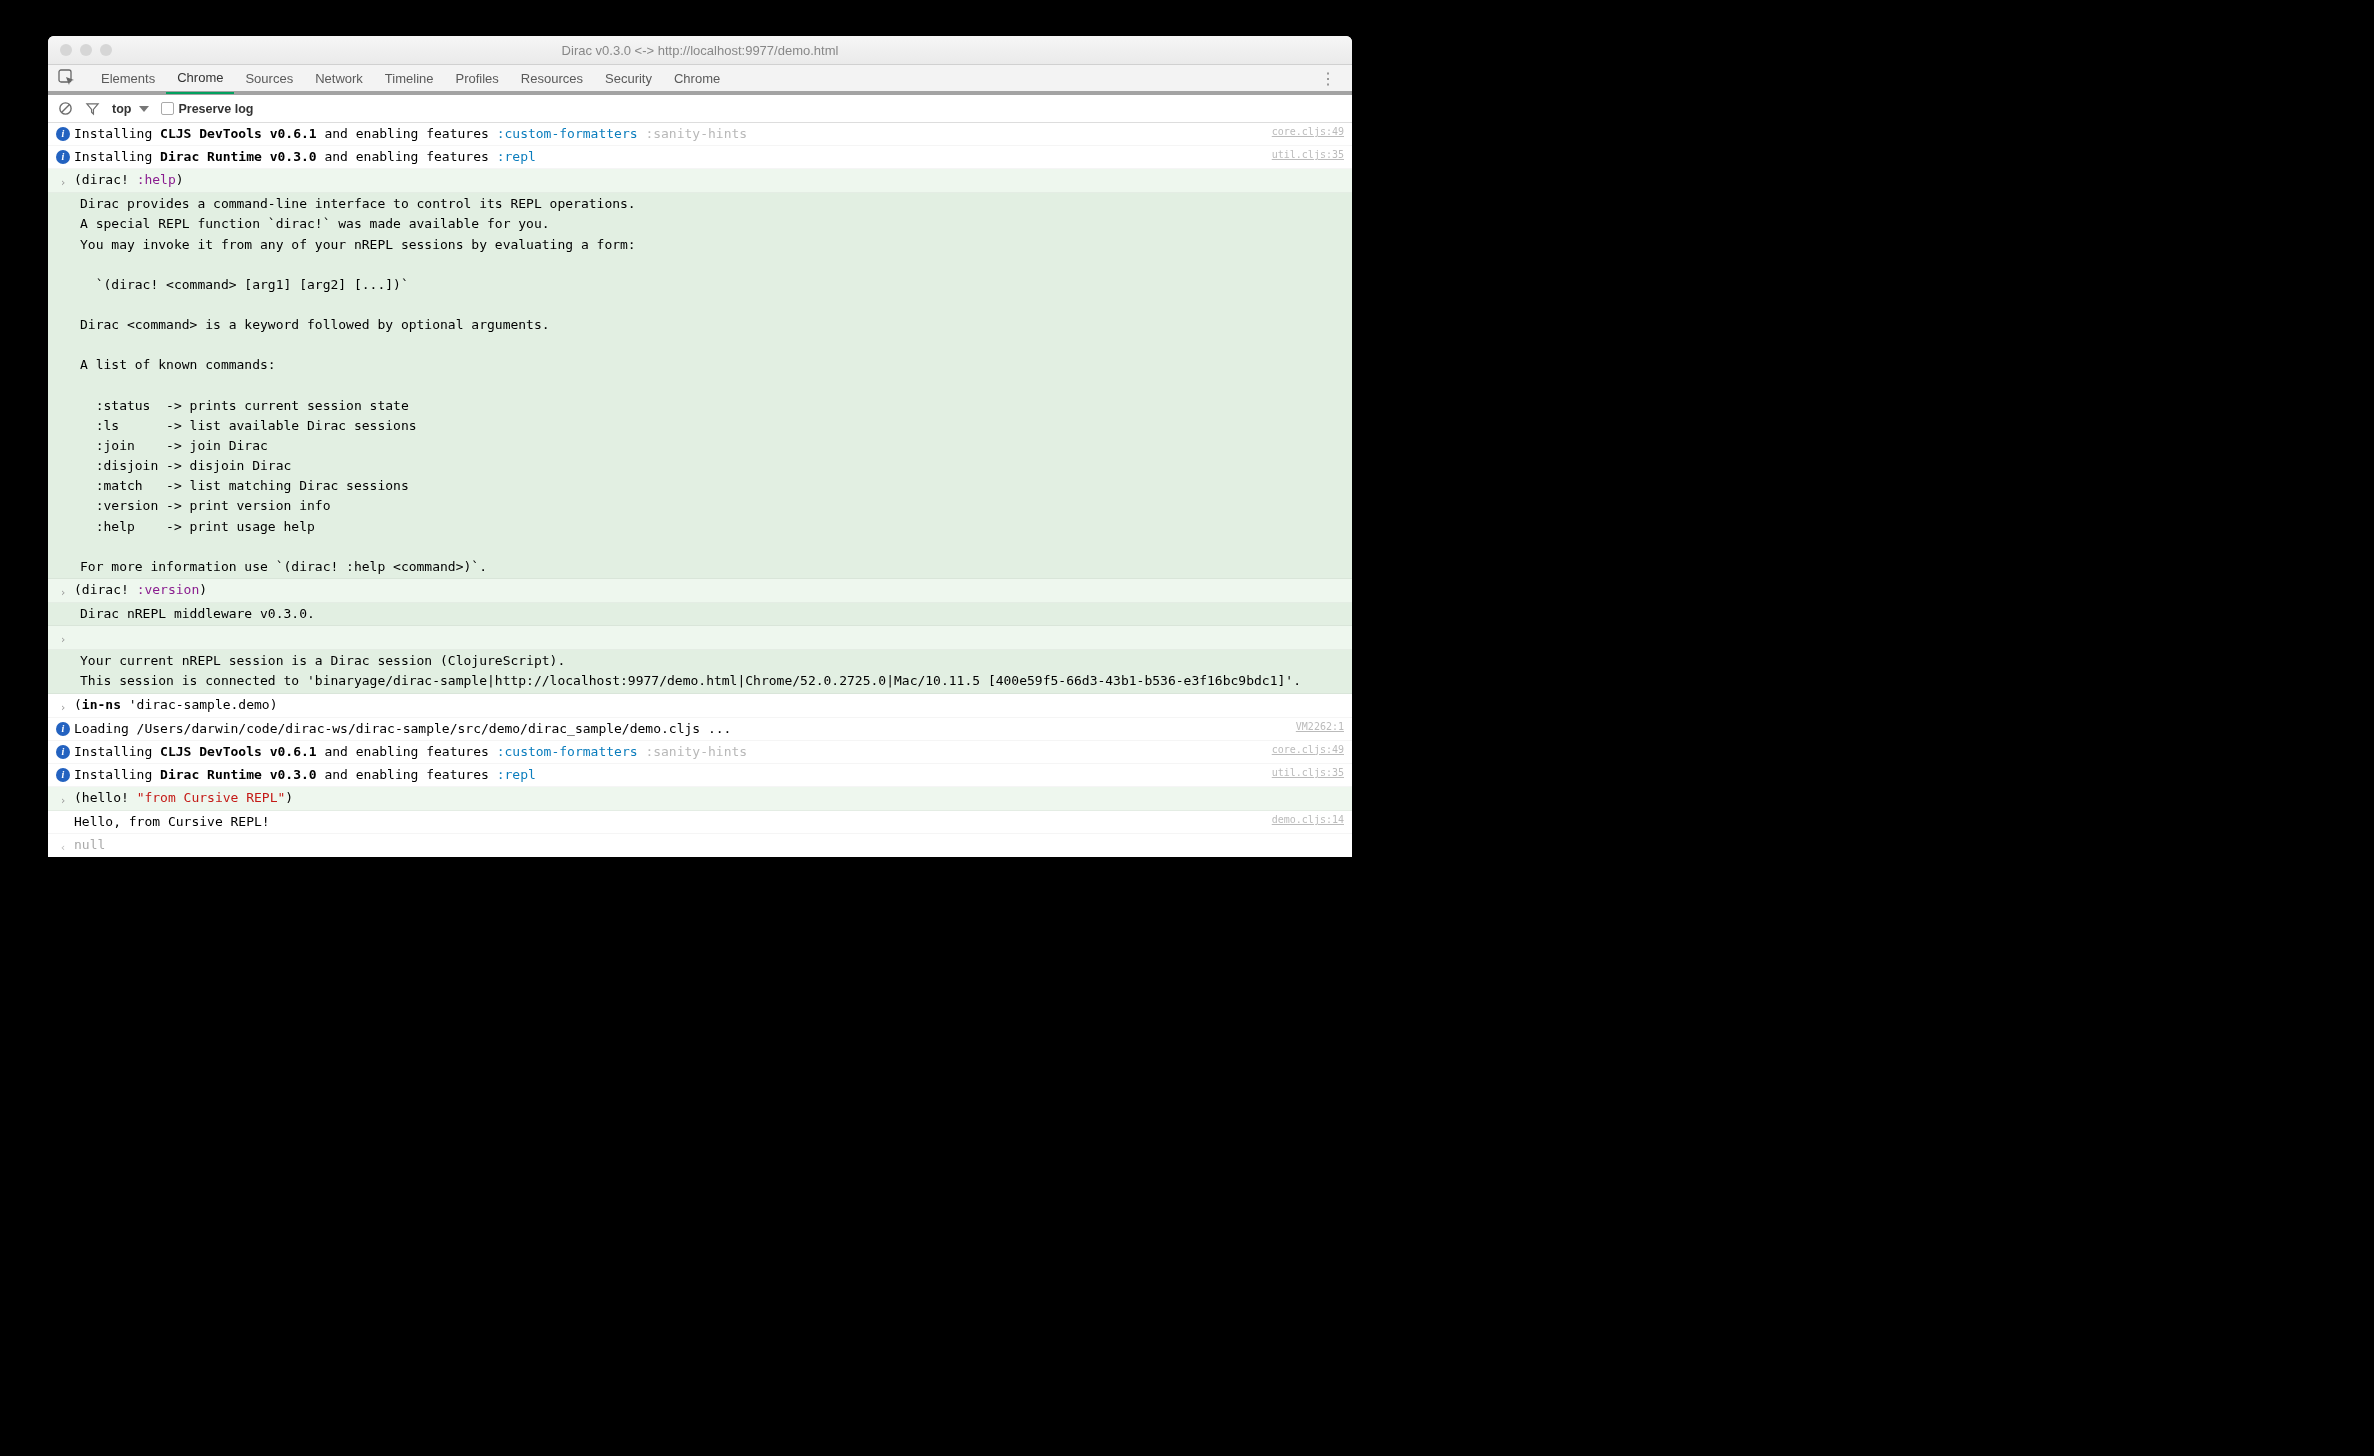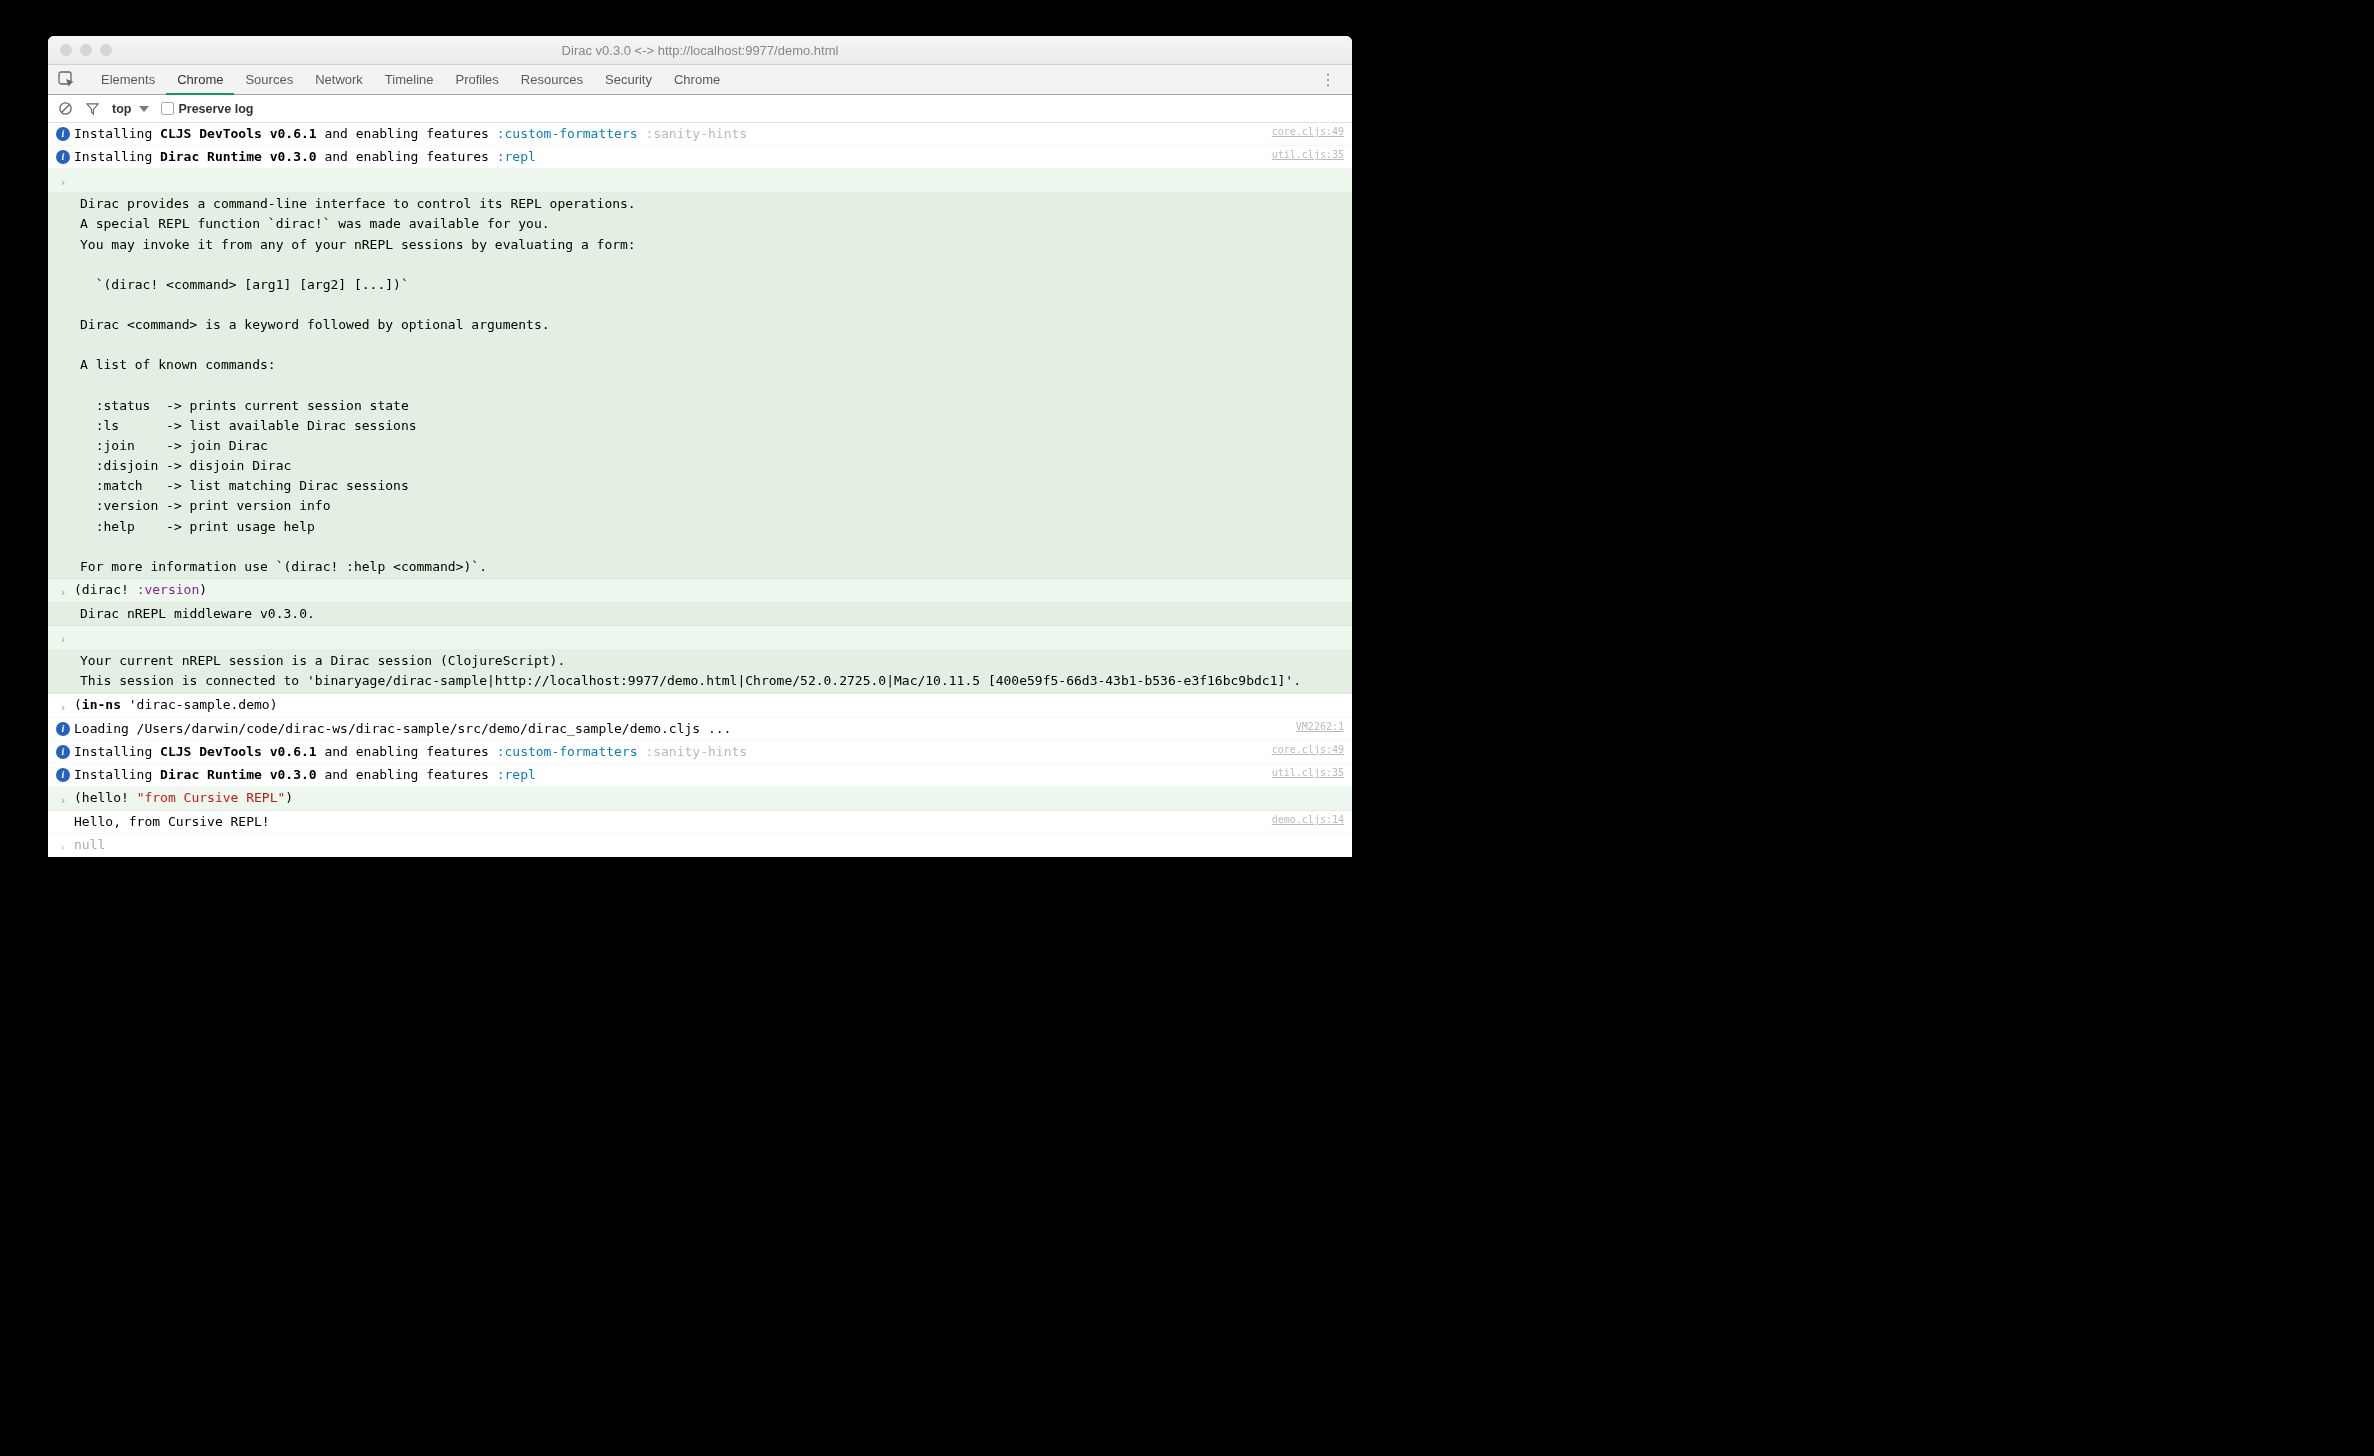--- a/index.html
+++ b/index.html
@@ -43,21 +43,21 @@
       position: absolute;
       left: 0; right: 0;
       text-align: center;
       color: #888;
       font-size: 13px;
       pointer-events: none;
     }
     .tabs-bar {
       height: 30px;
       background: #f3f3f3;
-      border-bottom: 1px solid #a3a3a3;
+      border-bottom: 4px solid #a3a3a3;
       display: flex;
       align-items: center;
       padding: 0 10px;
       gap: 0;
     }
     .inspect-icon {
       width: 18px; height: 18px;
       margin-right: 14px;
       color: #666;
     }
@@ -230,20 +230,21 @@
         <div class="gutter">
           <div class="info-icon">i</div>
         </div>
         <div class="content">Installing <span class="bold">Dirac Runtime v0.3.0</span> and enabling features <span class="kw-blue">:repl</span></div>
         <div class="source">util.cljs:35</div>
       </div>
       <div class="row bg-green-light">
         <div class="gutter">
           <span class="arrow-right">›</span>
         </div>
+        <div class="content">(dirac! <span class="kw">:help</span>)</div>
       </div>
       <div class="row bg-green-block">
         <div class="gutter"></div>
         <div class="content">Dirac provides a command-line interface to control its REPL operations.
 A special REPL function `dirac!` was made available for you.
 You may invoke it from any of your nREPL sessions by evaluating a form:
 
   `(dirac! &lt;command&gt; [arg1] [arg2] [...])`
 
 Dirac &lt;command&gt; is a keyword followed by optional arguments.

